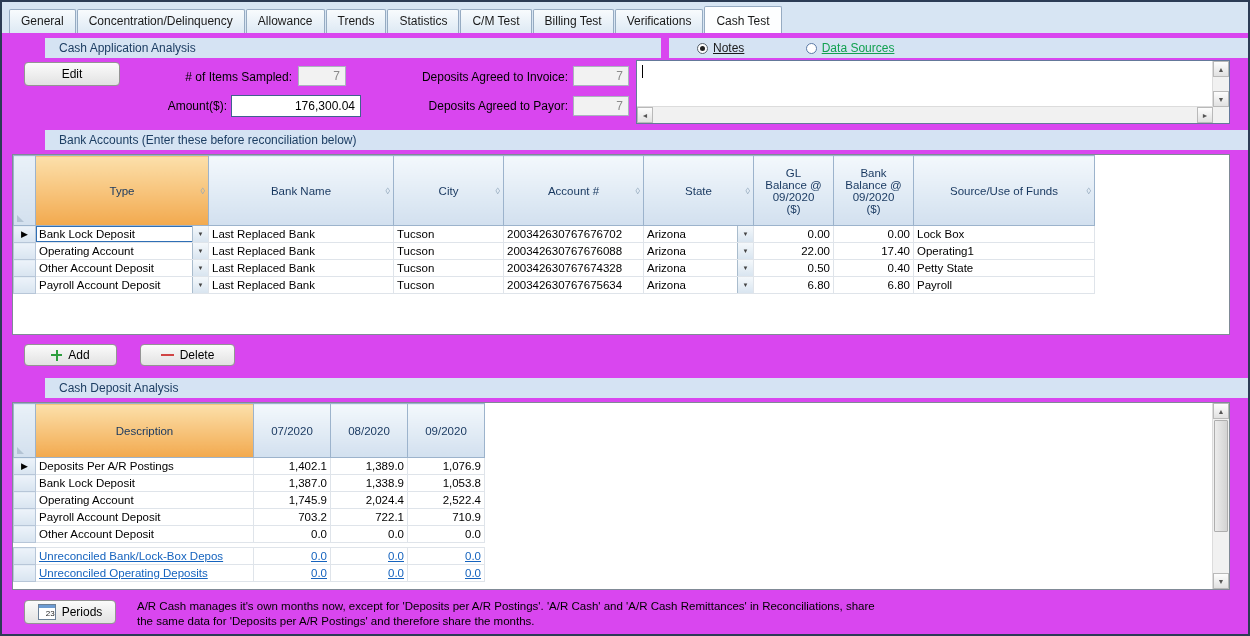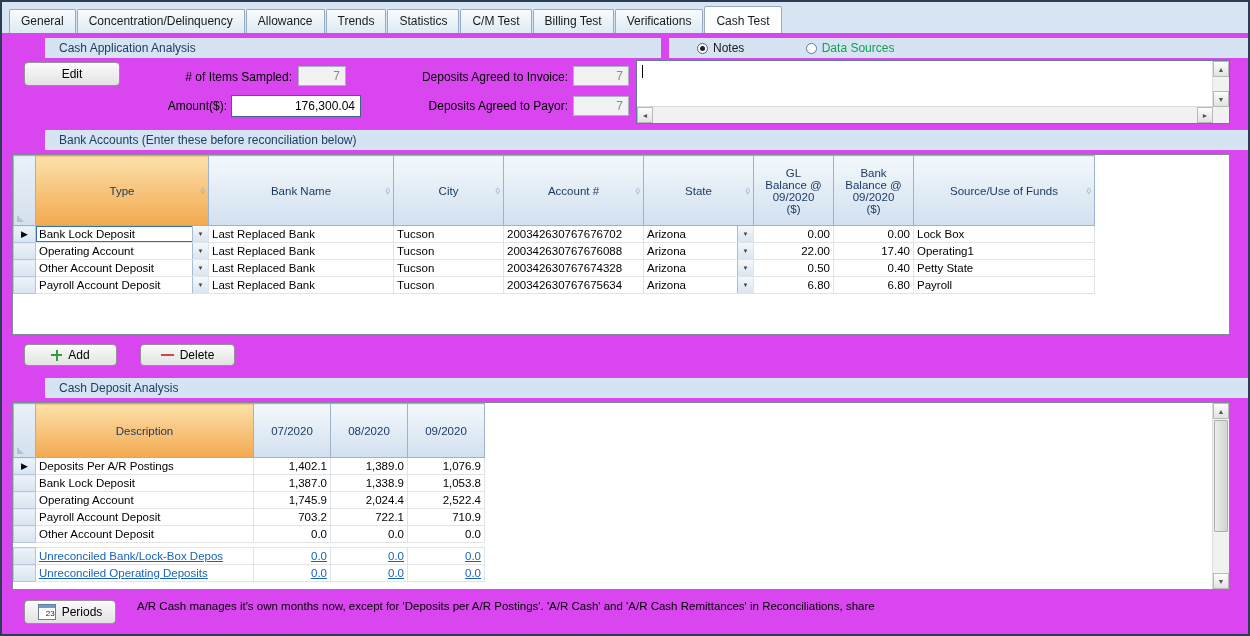--- a/index.html
+++ b/index.html
@@ -10,21 +10,21 @@
   .tab.active{height:27px;line-height:29px;background:#fdfeff;z-index:2;}
   .sec{position:absolute;height:20px;background:#d5e3f3;color:#1d3e63;font-size:12px;line-height:20px;padding-left:14px;box-sizing:border-box;margin-left:33px;}
   .btn{position:absolute;display:flex;align-items:center;justify-content:center;gap:6px;background:linear-gradient(#fbfbfb,#e2e2e2);border:1px solid #949494;border-radius:4px;font-size:12px;color:#000;box-sizing:border-box;cursor:default;}
   .lbl{position:absolute;font-size:12px;color:#000;text-align:right;white-space:nowrap;}
   .field{position:absolute;box-sizing:border-box;background:#f2f2f2;border:1px solid #aab4be;color:#8a8a8a;font-size:12px;display:flex;align-items:center;justify-content:flex-end;padding:0 5px;}
   .field.editable{background:#fff;color:#000;border:1px solid #41618e;}
   .radio-wrap{display:inline-flex;align-items:center;gap:5px;}
   .radio{width:11px;height:11px;border-radius:50%;border:1px solid #55606b;background:#fff;position:relative;box-sizing:border-box;display:inline-block;}
   .radio.checked::after{content:"";position:absolute;left:2px;top:2px;right:2px;bottom:2px;border-radius:50%;background:#222;}
   .radio.blue{border-color:#5b7aa6;}
-  .radio-lbl{font-size:12px;color:#1a1a1a;}
+  .radio-lbl{font-size:12px;color:#1a1a1a;text-decoration:underline;}
   .radio-lbl.green{color:#12a150;}
   .notes-box{position:absolute;left:634px;top:58px;width:594px;height:64px;background:#fff;border:1px solid #64799a;box-sizing:border-box;}
   .caret{position:absolute;left:5px;top:4px;width:1px;height:13px;background:#000;}
   .notes-content{position:absolute;left:8px;top:3px;right:20px;font-size:12px;color:#000;}
   .sbv{position:absolute;width:17px;background:#f1f1f1;border-left:1px solid #dcdcdc;box-sizing:border-box;}
   .sbh{position:absolute;height:17px;background:#f1f1f1;border-top:1px solid #dcdcdc;box-sizing:border-box;}
   .sbtn{position:absolute;width:16px;height:16px;background:linear-gradient(#fdfdfd,#e1e1e1);border:1px solid #b9b9b9;box-sizing:border-box;display:flex;align-items:center;justify-content:center;font-size:7px;color:#555;}
   .sthumb{position:absolute;left:1px;width:14px;background:linear-gradient(90deg,#ececec,#d3d3d3);border:1px solid #aeaeae;border-radius:1px;box-sizing:border-box;}
   .sbcorner{position:absolute;right:0;bottom:0;width:16px;height:16px;background:#f1f1f1;}
   .panel{position:absolute;background:#fff;border:1px solid #808a96;box-sizing:border-box;}
@@ -337,15 +337,16 @@
   </div>
 
   <div class="btn" style="left:22px;top:598px;width:92px;height:24px;">
     <span class="cal">
       <span>23</span>
     </span>
     <span>Periods</span>
   </div>
   <div class="note-text">
     <div>A/R Cash manages it's own months now, except for 'Deposits per A/R Postings'.  'A/R Cash' and 'A/R Cash Remittances' in Reconciliations, share</div>
+    <div>the same data for 'Deposits per A/R Postings' and therefore share the months.</div>
   </div>
 
 </div>
 
 </body></html>

